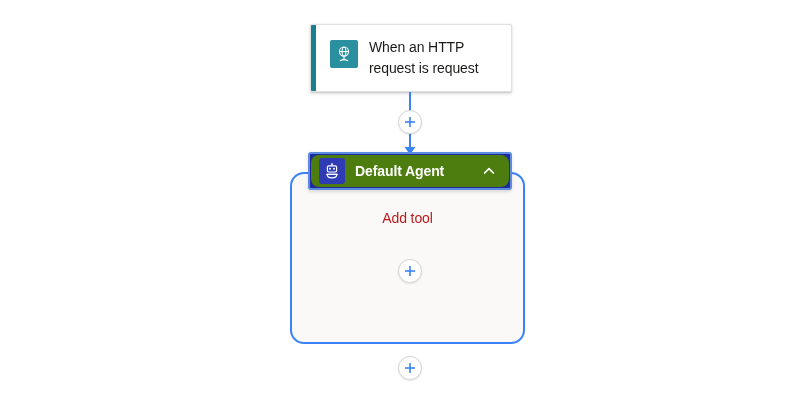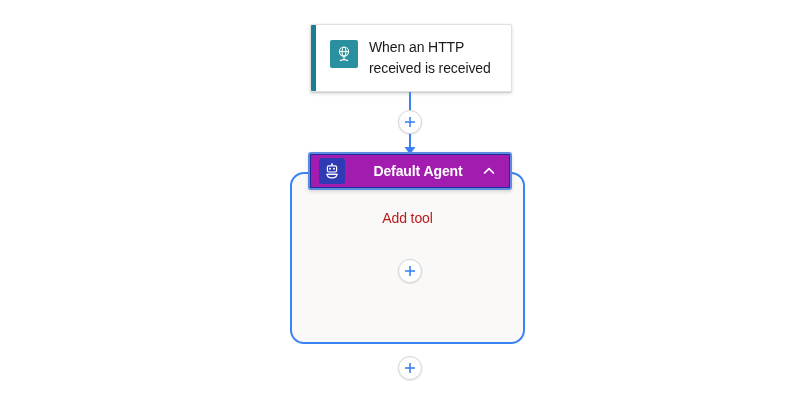--- a/index.html
+++ b/index.html
@@ -130,26 +130,25 @@
     height: 38px;
     border: 2px solid #5b8ce0;
     border-radius: 3px;
     background: #1f2a9e;
     box-sizing: border-box;
     box-shadow: 0 1.6px 3.6px rgba(0,0,0,0.13);
   }
   .agent-header {
     position: absolute;
     inset: 1px;
-    background: #a21caf;
-    border-radius: 1px;
-    display: flex;
-    align-items: center;
-    box-sizing: border-box;
-    text-align: center;
+    background: #4d7c0f;
+    border-radius: 8px;
+    display: flex;
+    align-items: center;
+    box-sizing: border-box;
   }
   .agent-icon {
     margin-left: 8px;
     width: 26px;
     height: 26px;
     background: #2e3bb5;
     border-radius: 3px;
     display: flex;
     align-items: center;
     justify-content: center;
@@ -195,21 +194,21 @@
     <div class="trigger-accent"></div>
     <div class="trigger-icon">
       <svg width="18" height="18" viewBox="0 0 18 18" aria-hidden="true">
         <circle cx="9" cy="6.6" r="4.6" fill="none" stroke="#ffffff" stroke-width="1.1"></circle>
         <ellipse cx="9" cy="6.6" rx="2" ry="4.6" fill="none" stroke="#ffffff" stroke-width="1"></ellipse>
         <line x1="4.4" y1="6.6" x2="13.6" y2="6.6" stroke="#ffffff" stroke-width="1"></line>
         <line x1="9" y1="11.2" x2="9" y2="14.2" stroke="#ffffff" stroke-width="1.2"></line>
         <path d="M5.4 15.6 Q9 13.6 12.6 15.6" fill="none" stroke="#ffffff" stroke-width="1.2" stroke-linecap="round"></path>
       </svg>
     </div>
-    <div class="trigger-label">When an HTTP received is received</div>
+    <div class="trigger-label">When an HTTP request is request</div>
   </div>
 
   <svg class="connector-1" width="60" height="66" viewBox="0 0 60 66">
     <line x1="30" y1="0" x2="30" y2="58" stroke="#3b82f6" stroke-width="2"></line>
     <path d="M24.5 55 L30 62.5 L35.5 55 Z" fill="#3b82f6"></path>
   </svg>
 
   <div class="plus-btn" id="plus-top">
     <svg width="12" height="12" viewBox="0 0 12 12" aria-hidden="true">
       <line x1="6" y1="1" x2="6" y2="11" stroke="#3b82f6" stroke-width="1.6"></line>

